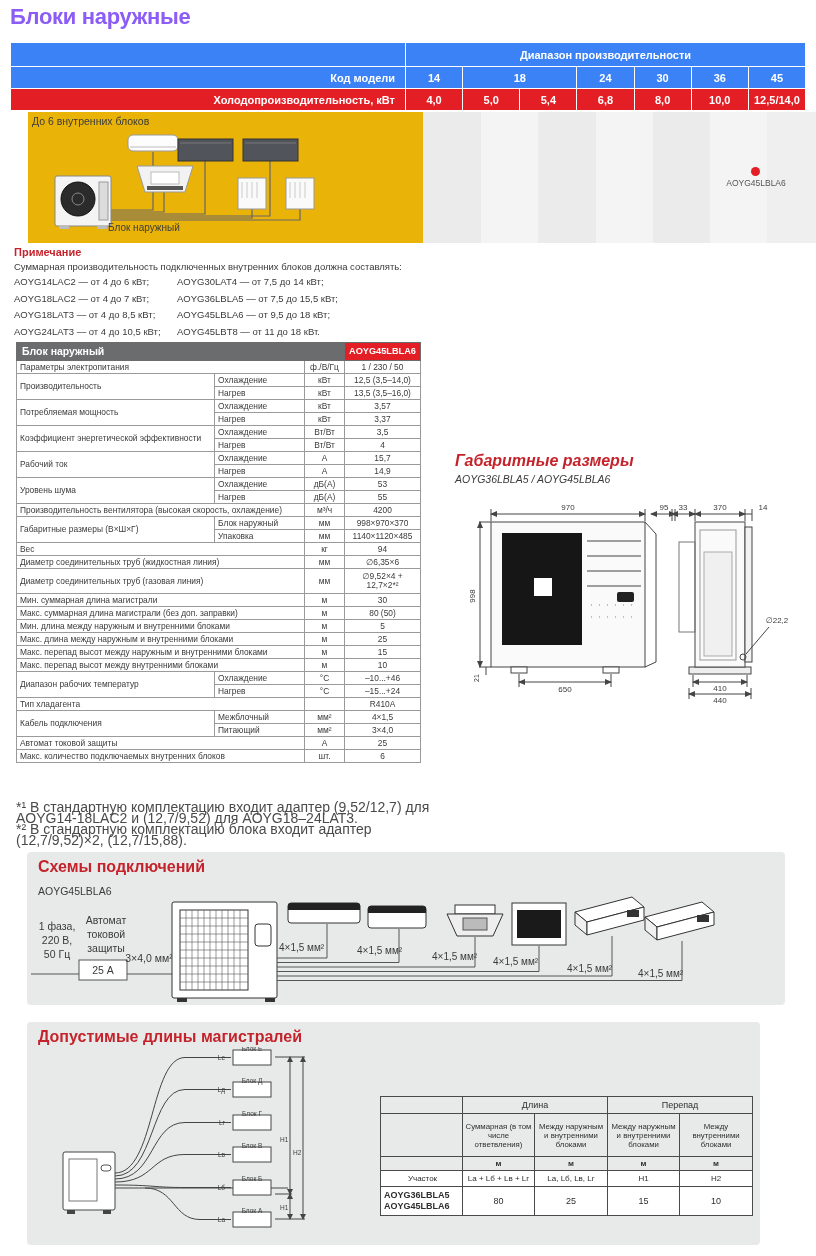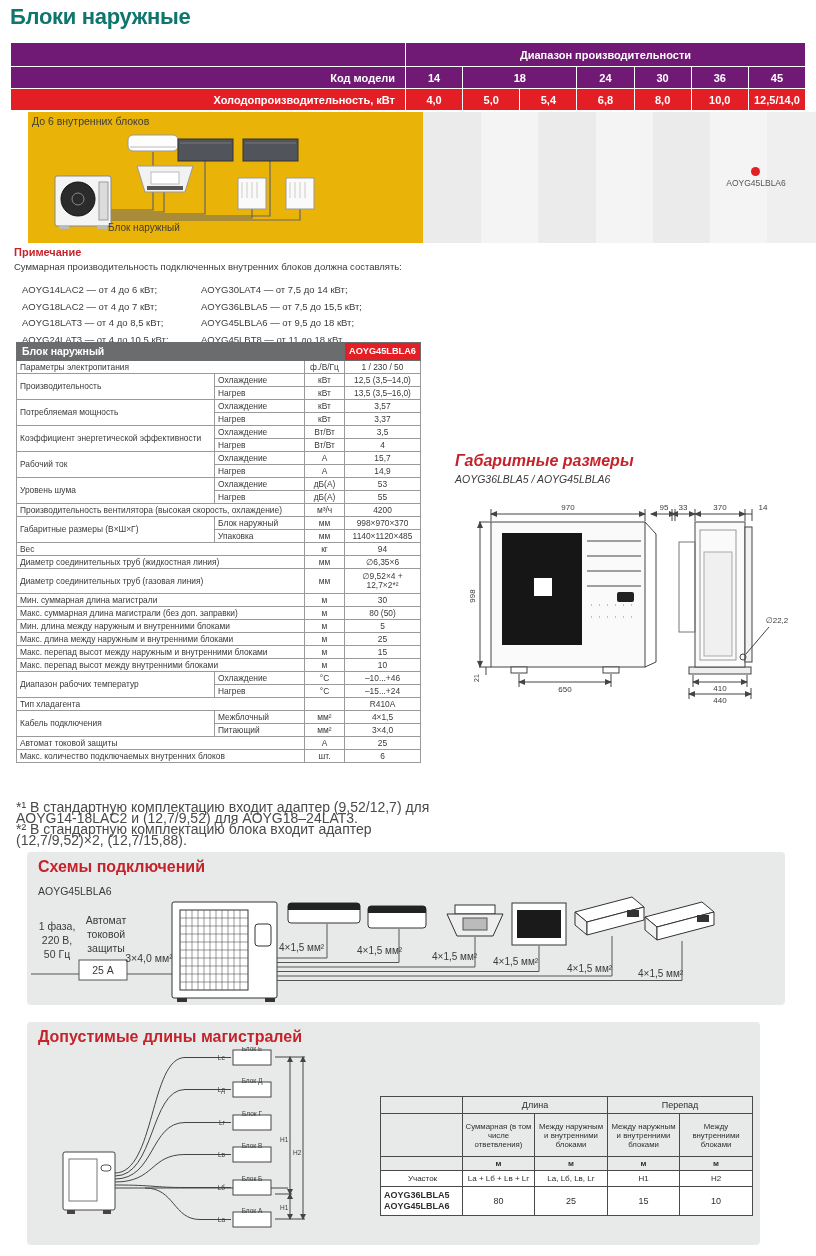--- a/index.html
+++ b/index.html
@@ -1,47 +1,47 @@
 <!DOCTYPE html>
 <html><head>
 <meta charset="utf-8">
 <style>
   html,body{margin:0;padding:0;background:#fff;}
   #page{position:relative;width:816px;height:1256px;background:#fff;overflow:hidden;
         font-family:"Liberation Sans",sans-serif;color:#3a3a3a;}
   .abs{position:absolute;}
 
   
-  .page-title{left:10px;top:4px;font-size:22px;font-weight:bold;color:#0f766e;letter-spacing:-0.3px;}
+  .page-title{left:10px;top:4px;font-size:22px;font-weight:bold;color:#8b5cf6;letter-spacing:-0.3px;}
 
   
   table.top{border-collapse:collapse;table-layout:fixed;width:796px;}
   table.top td{border:1px solid #fff;color:#fff;font-weight:bold;font-size:11px;
                text-align:center;vertical-align:middle;padding:0;overflow:hidden;}
-  .top .g{background:#701a75;}
+  .top .g{background:#3b82f6;}
   .top .r{background:#e31e25;}
   .top .lab{text-align:right;padding-right:10px;}
   .top tr.h1 td{height:23px;} .top tr.h2 td{height:21px;} .top tr.h3 td{height:21px;}
 
   
   .ov-band{left:28px;top:112px;width:796px;height:131px;background:#eab308;}
   .stripe{position:absolute;top:0;height:131px;}
   .ov-caption{left:4px;top:3px;font-size:10.5px;color:#3c3c3c;}
   .ov-outdoor-label{left:80px;top:110px;font-size:10px;color:#3c3c3c;}
   .dot{left:723px;top:55px;width:9px;height:9px;border-radius:50%;background:#e31e25;}
   .dot-label{left:687px;top:66px;width:82px;text-align:center;font-size:8.5px;color:#555;}
 
   
   .notes{left:14px;top:246px;width:420px;}
   .notes-title{font-size:11px;font-weight:bold;color:#c5232b;}
   .notes-intro{font-size:9.5px;margin-top:3px;color:#3a3a3a;}
   .notes-cols{display:flex;margin-top:2px;}
   .notes-col1{width:163px;} .notes-col2{width:220px;}
   .notes li{list-style:none;font-size:9.5px;line-height:16.5px;white-space:nowrap;}
-  .notes ul{margin:8px;padding:0;}
+  .notes ul{margin:0;padding:0;}
 
   
   .spec-wrap{left:16px;top:342px;width:404px;}
   table.spec{border-collapse:collapse;table-layout:fixed;width:404px;font-size:8.4px;line-height:1.05;}
   table.spec td{border:1px solid #9a9a9a;padding:0 3px;height:12px;vertical-align:middle;color:#3a3a3a;}
   .spec tr.hd td{background:#6b6c6e;color:#fff;font-weight:bold;font-size:10.5px;height:17px;
                  border-color:#6b6c6e;padding-left:5px;}
   .spec tr.hd td.mod{background:#e31e25;text-align:center;font-size:9.2px;padding:0 1px;}
   .spec td.u,.spec td.v{text-align:center;padding:0 1px;}
   .spec tr.tall td{height:24px;}

